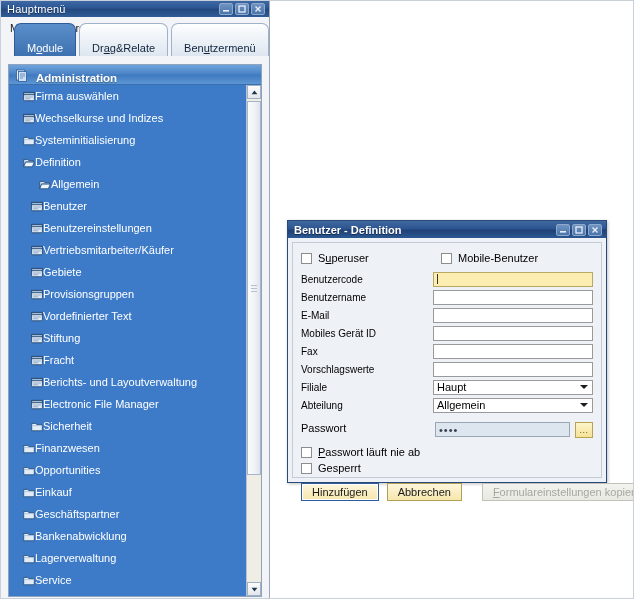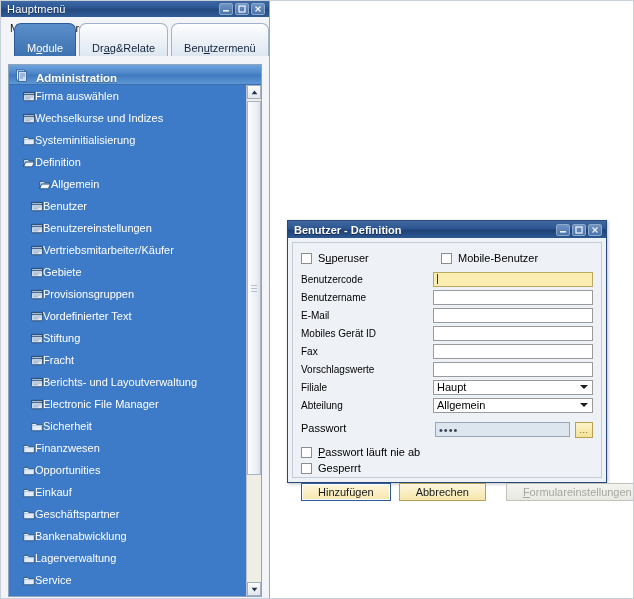--- a/index.html
+++ b/index.html
@@ -294,21 +294,21 @@
     letter-spacing: .5px;
     line-height: 6px;
   }
 
   #btn-row {
     display: flex; align-items: center;
     margin-top: 7px;
   }
   .btn {
     height: 18px;
-    padding: 0 16px;
+    padding: 0 10px;
     font-size: 11px;
     line-height: 16px;
     background: linear-gradient(to bottom, #fdf6dd, #f6e7ac);
     border: 1px solid #b3a054;
     box-sizing: border-box;
     color: #1a1a1a;
     margin-right: 8px;
     white-space: nowrap;
   }
   .btn.default {

